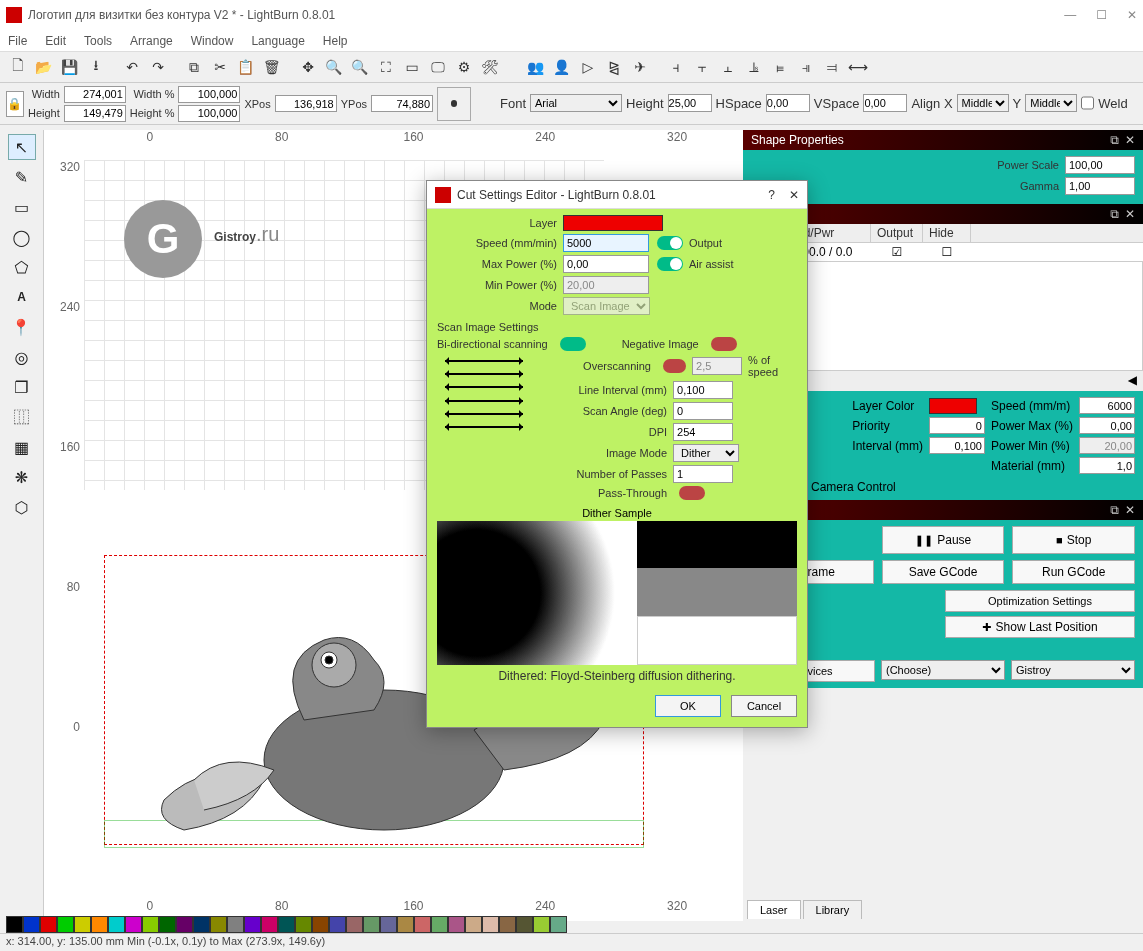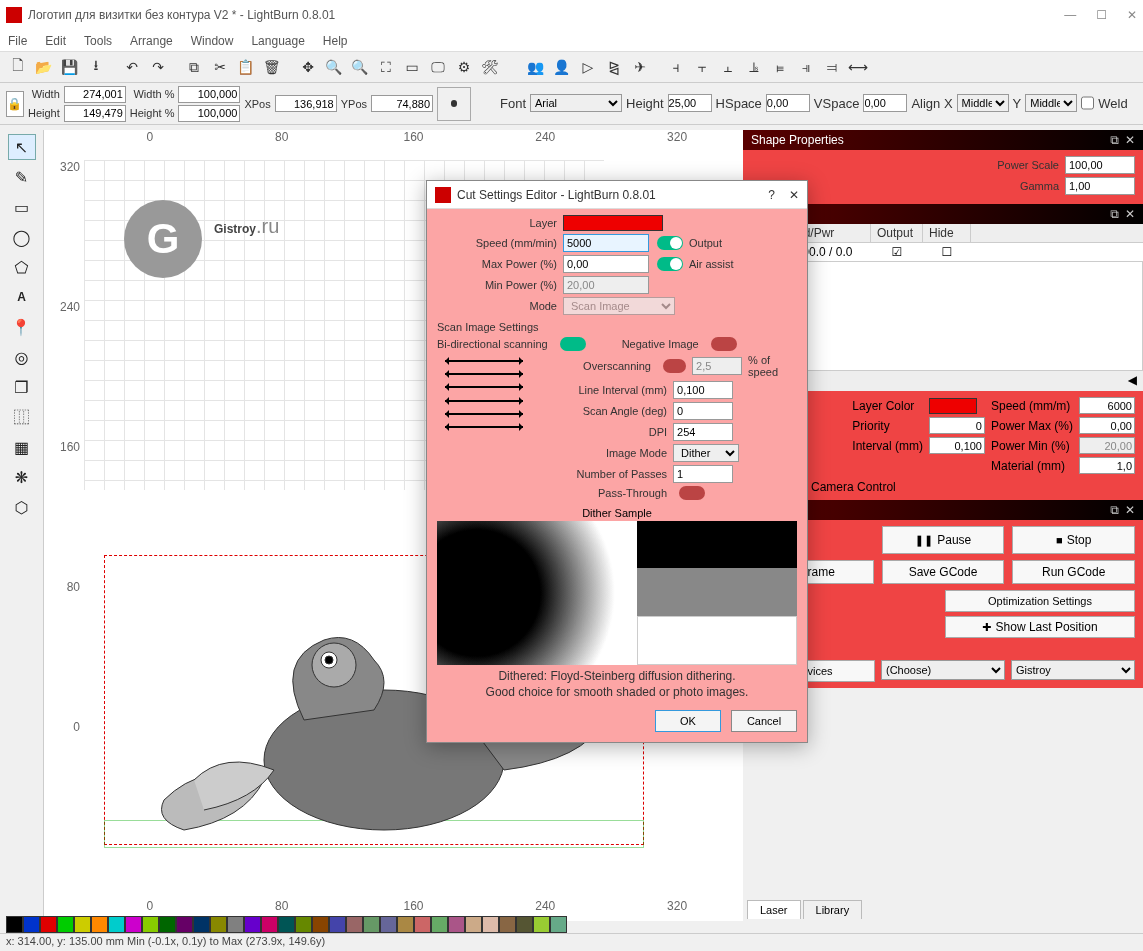--- a/index.html
+++ b/index.html
@@ -41,35 +41,35 @@
 .ruler-h { top:0; left:40px; right:0; height:18px; display:flex; }
 .ruler-h div { width:140px; text-align:center; }
 .ruler-v { top:30px; left:0; width:38px; display:flex; flex-direction:column; align-items:flex-end; padding-right:2px; }
 .ruler-v div { height:140px; }
 .canvas { position:absolute; top:30px; left:40px; right:10px; bottom:30px; background:#fff; }
 .gridbg { position:absolute; top:0; left:0; width:520px; height:330px; 
   background-image: linear-gradient(#e4e4e4 1px,transparent 1px),linear-gradient(90deg,#e4e4e4 1px,transparent 1px);
   background-size: 20px 20px; }
 .logo-circle { position:absolute; top:40px; left:40px; width:78px; height:78px; background:#999; border-radius:50%; display:flex; align-items:center; justify-content:center; }
 .logo-g { color:#fff; font-size:42px; font-weight:bold; }
-.logo-text { position:absolute; top:44px; left:130px; font-size:32px; font-weight:bold; color:#444; }
+.logo-text { position:absolute; top:52px; left:130px; font-size:32px; font-weight:bold; color:#444; }
 .logo-ru { font-size:20px; color:#888; font-weight:normal;}
 .red-sel { position:absolute; top:395px; left:20px; width:540px; height:290px; border:1px dashed #d00; }
 .green-sel { position:absolute; top:660px; left:20px; width:540px; height:28px; border:1px solid #0a0; opacity:.4;}
 .dragon { position:absolute; top:420px; left:40px; width:520px; height:270px; }
 .dragon svg { width:100%; height:100%; }
 
 .ruler-bottom { position:absolute; bottom:8px; left:40px; right:0; display:flex; color:#666; font-size:10px;}
 .ruler-bottom div { width:140px; text-align:center; }
 
 
 .right-panels { width: 400px; background:#f0f0f0; display:flex; flex-direction:column; }
 .panel-title { background: linear-gradient(90deg,#5a0000,#000); color:#fff; padding:3px 8px; font-size:11px; display:flex; justify-content:space-between; align-items:center; }
 .panel-title .pctrl { color:#ccc; display:flex; gap:6px; }
-.panel-body { background:#ef4444; padding:6px 8px; }
+.panel-body { background:#14b8a6; padding:6px 8px; }
 
 .prop-row { display:flex; justify-content:flex-end; align-items:center; gap:6px; margin-bottom:3px; }
 .prop-row label { font-size:11px; color:#333; }
 .prop-row input { width:70px; height:18px; border:1px solid #999; font-size:11px; text-align:left; padding-left:3px;}
 
 .cuts-head { display:flex; background:#eee; border-bottom:1px solid #ccc; font-size:11px; color:#333; }
 .cuts-head div { padding:2px 6px; border-right:1px solid #ccc; }
 .cuts-row { display:flex; background:#fff; font-size:11px; align-items:center; }
 .cuts-row div { padding:2px 6px; }
 
@@ -88,21 +88,21 @@
 .tabs-bottom .tab.active { background:#fff; }
 
 
 .palette { position:absolute; left:6px; bottom:18px; display:flex; gap:0; }
 .palette div { width:17px; height:17px; border:1px solid #333; }
 
 
 .status { position:absolute; bottom:0; left:0; right:0; height:18px; background:#f0f0f0; border-top:1px solid #ccc; font-size:11px; color:#444; padding:1px 6px; }
 
 
-.dialog { position:absolute; top:180px; left:426px; width:382px; background:#fca5a5; border:1px solid #888; box-shadow:0 4px 20px rgba(0,0,0,.3); z-index:100; }
+.dialog { position:absolute; top:180px; left:426px; width:382px; background:#bef264; border:1px solid #888; box-shadow:0 4px 20px rgba(0,0,0,.3); z-index:100; }
 .dialog .dlg-title { height:28px; display:flex; align-items:center; padding:0 8px; background:#fff; border-bottom:1px solid #ddd;}
 .dialog .dlg-title .dicon { width:16px;height:16px;background:#c00;margin-right:6px;}
 .dialog .dlg-title span { flex:1; font-size:12px; color:#333;}
 .dialog .dlg-title .dctrl { display:flex; gap:14px; color:#555;}
 .dialog .dlg-body { padding:6px 10px 10px; }
 .dlg-row { display:flex; align-items:center; margin-bottom:3px; }
 .dlg-row label { width:126px; text-align:right; font-size:11px; color:#333; padding-right:6px;}
 .dlg-row input,.dlg-row select { height:18px; border:1px solid #999; font-size:11px; padding:0 3px; }
 .dlg-row input { width:86px; }
 .dlg-row input.sel { border:1px solid #39d; background:#e8f4ff;}
@@ -492,21 +492,21 @@
         <input value="0,00" style="">
       <span class="toggle"></span>
         <span class="tlabel">Air assist</span>
       </div>
     <div class="dlg-row">
         <label>Min Power (%)</label>
         <input disabled="" value="20,00" style="">
       </div>
     <div class="dlg-row">
         <label>Mode</label>
-        <select disabled="" style="width:112px"><option>Scan Image</option></select>
+        <select disabled="" style="width:87px"><option>Scan Image</option></select>
       </div>
 
     <div class="dlg-section">Scan Image Settings</div>
 
     <div class="dlg-row" style="justify-content:flex-start;">
       <label style="width:auto">Bi-directional scanning</label>
         <span class="tiny-toggle on"></span>
       <span style="width:30px"></span>
       <label style="width:auto">Negative Image</label>
         <span class="tiny-toggle"></span>
@@ -560,21 +560,20 @@
       <div class="dither-img">
         <div class="dither-left"></div>
         <div class="dither-right">
           <div style="background:#000"></div>
           <div style="background:#888"></div>
           <div style="background:#fff;border:1px solid #ccc"></div>
         </div>
       </div>
       <div class="dither-desc">
         <div>Dithered: Floyd-Steinberg diffusion dithering.</div>
-        <div>Good choice for smooth shaded or photo images.</div>
       </div>
     </div>
 
     <div class="dlg-btns">
       <button class="primary">OK</button>
       <button>Cancel</button>
     </div>
   </div>
 </div>
 

